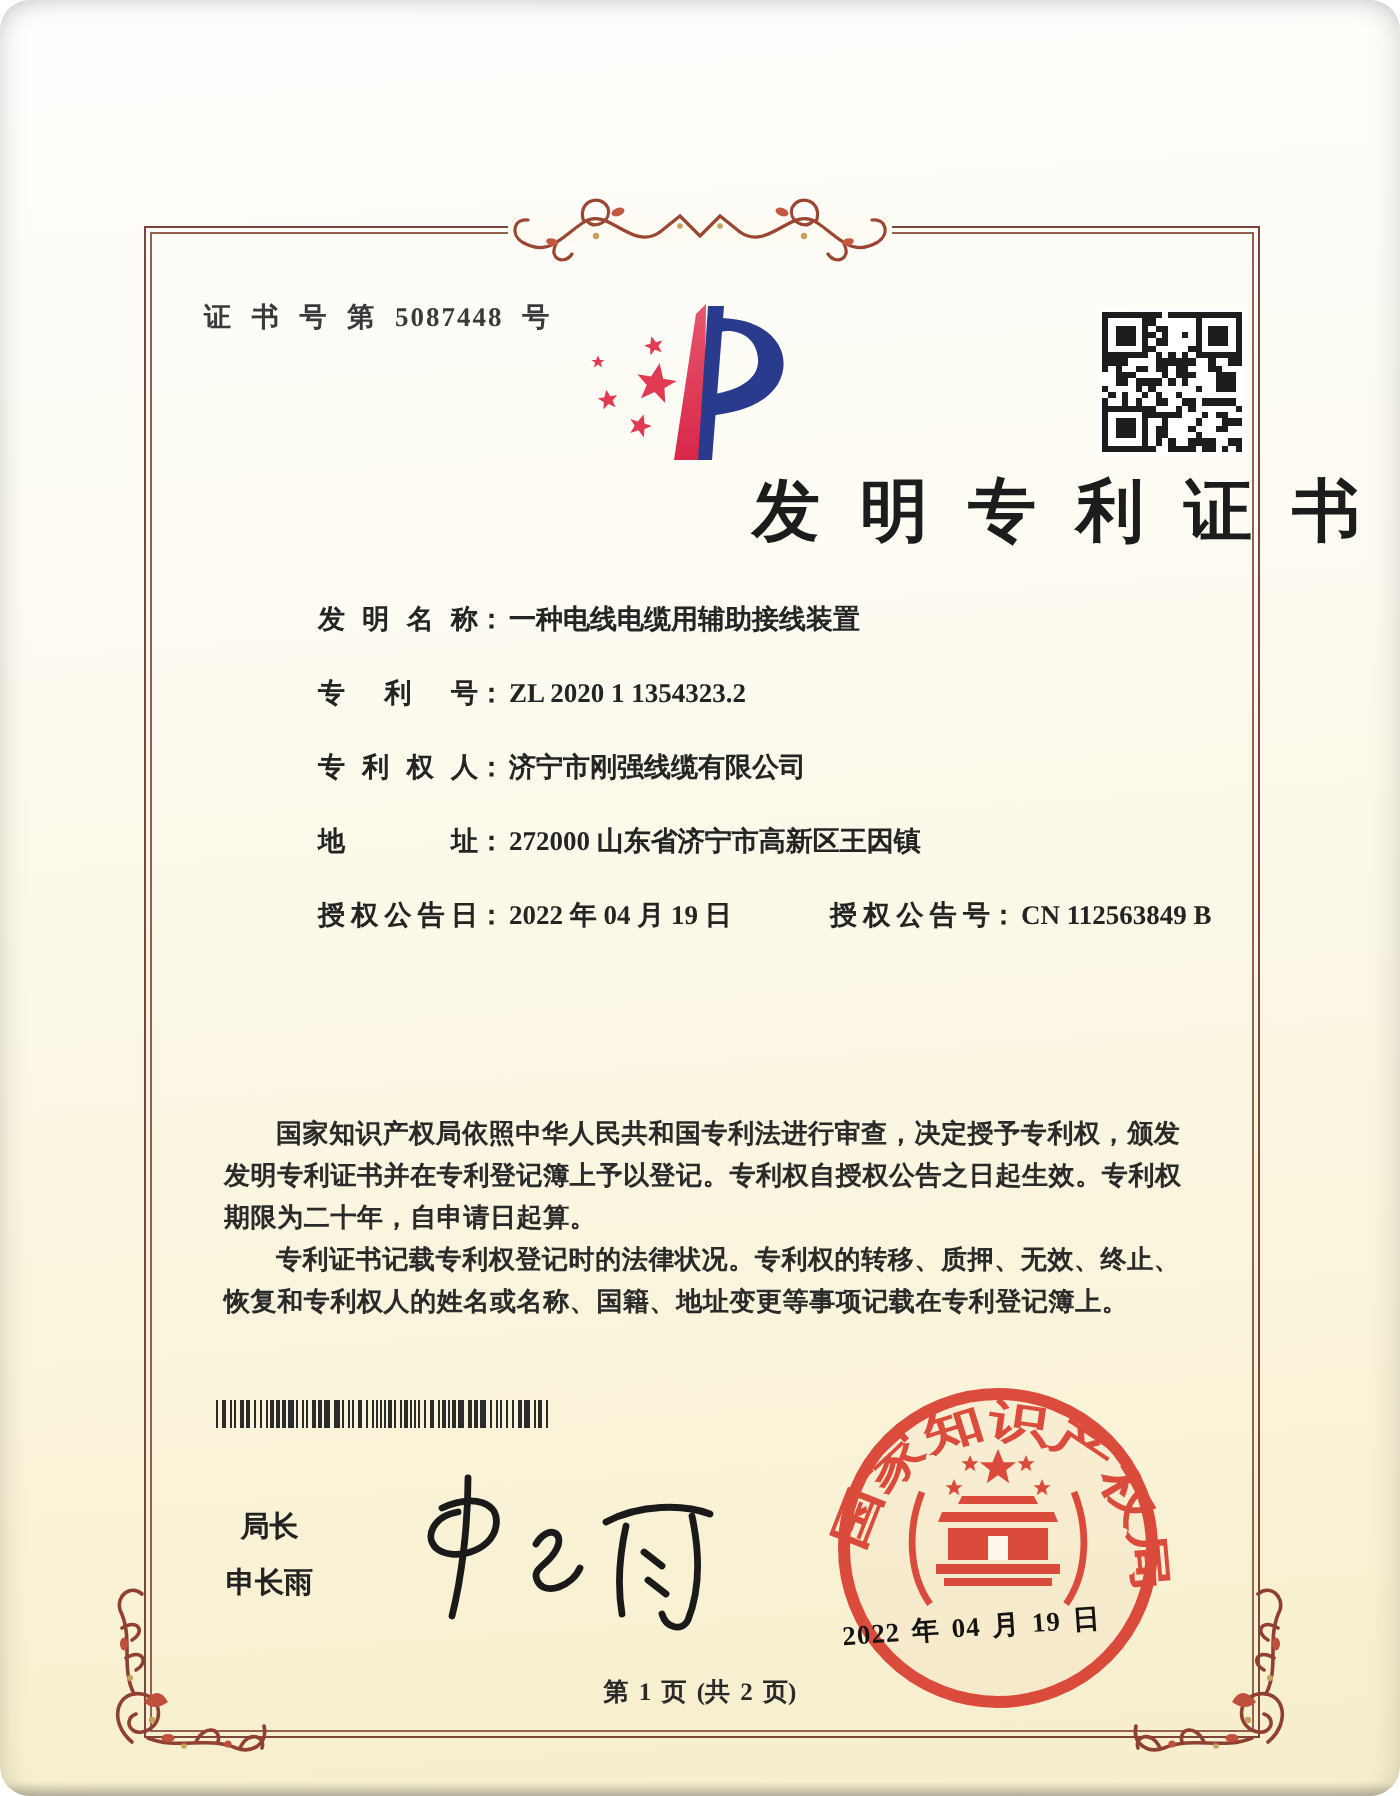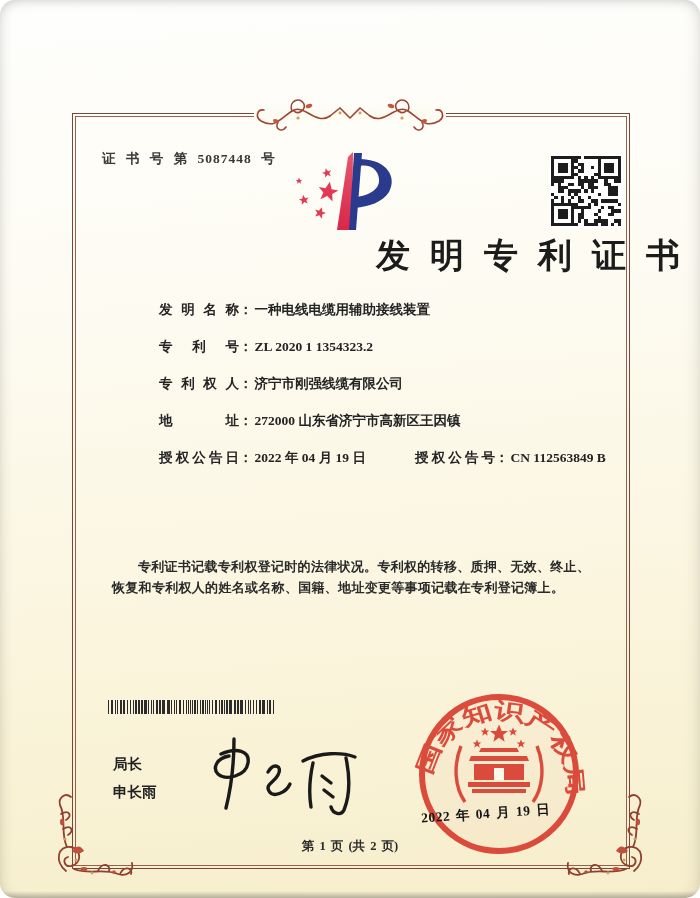--- a/index.html
+++ b/index.html
@@ -15,21 +15,21 @@
   .title{left:0;right:0;top:233px;text-align:right;font-size:34px;font-weight:700;color:#1c1c1c;letter-spacing:20px;text-indent:20px;}
   .fields{left:112px;top:301px;width:486px;margin-left:47px;}
   .f-row{white-space:nowrap;height:23px;margin-bottom:14px;font-size:13.5px;font-weight:700;color:#242424;}
   .f-label{display:inline-block;width:80px;text-align:justify;text-align-last:justify;vertical-align:top;}
   .f-colon{margin:0 2px 0 0;}
   .pair1{display:inline-block;width:256px;}
   .paras{left:112px;top:556px;width:484px;font-size:13px;line-height:21px;font-weight:700;color:#2a2a2a;}
   .paras p{margin:0;text-indent:2em;letter-spacing:.3px;}
   .barcode{left:108px;top:700px;width:175px;height:14px;display:flex;align-items:stretch;}
   .barcode b{display:block;background:#2b2b2b;}
-  .signer{left:113px;top:750px;font-size:14.5px;font-weight:700;color:#222;line-height:28px;}
+  .signer{left:113px;top:750px;font-size:14.5px;font-weight:700;color:#222;line-height:28px;text-align:center;}
   .signature{left:193px;top:732px;}
   .seal{left:405px;top:686px;width:192px;height:182px;}
   .seal-date{left:421px;top:804px;width:160px;font-size:13.5px;font-weight:700;color:#141414;transform:rotate(-4deg);letter-spacing:.5px;word-spacing:2px;}
   .footer{left:72px;width:556px;top:838px;text-align:center;font-size:12.5px;font-weight:700;color:#2a2a2a;word-spacing:2px;}
   .qr{left:549px;top:154px;width:74px;height:74px;background:#fff;padding:2px;box-sizing:border-box;
       display:grid;grid-template-columns:repeat(21,1fr);grid-template-rows:repeat(21,1fr);}
   .qr i{display:block;}
   .qr i.on{background:#1d1d1d;}
   .top-orn{left:248px;top:91px;}
   .corner{width:92px;height:92px;}
@@ -547,20 +547,21 @@
     </div>
     <div class="f-row">
       <span class="f-label">地址</span><span class="f-colon">：</span><span class="f-value">272000 山东省济宁市高新区王因镇</span>
     </div>
     <div class="f-row">
       <span class="pair1"><span class="f-label">授权公告日</span><span class="f-colon">：</span><span>2022 年 04 月 19 日</span></span><span><span class="f-label">授权公告号</span><span class="f-colon">：</span><span>CN 112563849 B</span></span>
     </div>
   </div>
 
   <div class="abs paras">
+    <p>国家知识产权局依照中华人民共和国专利法进行审查，决定授予专利权，颁发发明专利证书并在专利登记簿上予以登记。专利权自授权公告之日起生效。专利权期限为二十年，自申请日起算。</p>
     <p>专利证书记载专利权登记时的法律状况。专利权的转移、质押、无效、终止、恢复和专利权人的姓名或名称、国籍、地址变更等事项记载在专利登记簿上。</p>
   </div>
 
   <div class="abs barcode" id="barcode">
       <b style="width: 1px; margin-right: 2px;"></b>
       <b style="width: 2px; margin-right: 2px;"></b>
       <b style="width: 1px; margin-right: 1px;"></b>
       <b style="width: 1px; margin-right: 2px;"></b>
       <b style="width: 2px; margin-right: 1px;"></b>
       <b style="width: 2px; margin-right: 2px;"></b>

